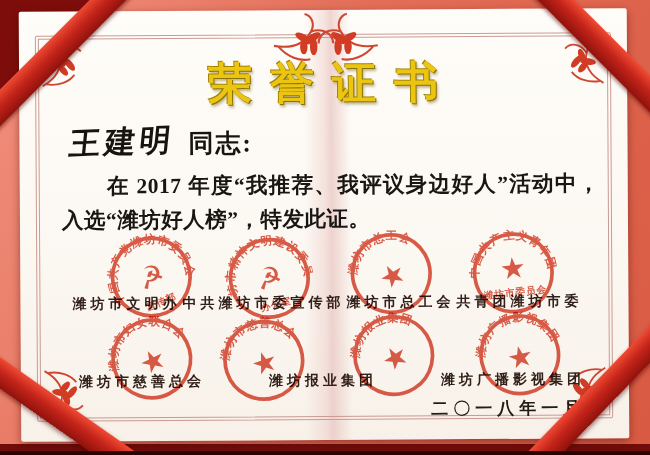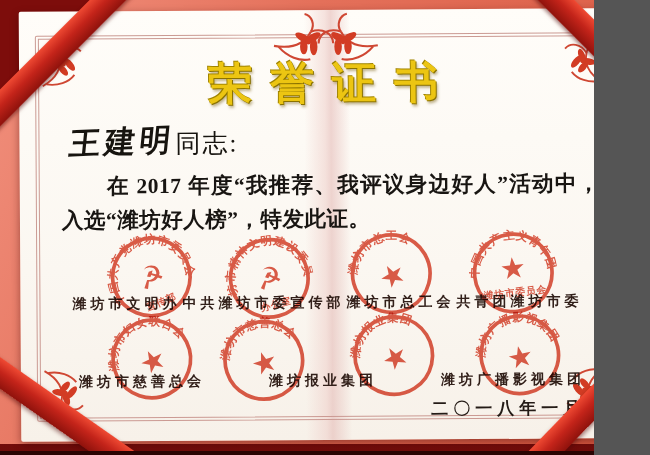--- a/index.html
+++ b/index.html
@@ -1,17 +1,17 @@
 <!DOCTYPE html>
 <html><head>
 <meta charset="utf-8">
 <style>
   html,body{margin:0;padding:0;background:#555;}
   .scene{
-    position:relative;width:594px;height:455px;overflow:hidden;
+    position:relative;width:650px;height:455px;overflow:hidden;
     background:linear-gradient(180deg,#9c150f,#8e110e 70%,#6f0c0a);
     font-family:"Liberation Serif","DejaVu Serif",serif;
   }
   
   .mat{
     position:absolute;left:0;top:0;right:0;bottom:11px;
     background:linear-gradient(115deg,#f1907d 0%,#e4705a 40%,#d95a42 100%);
   }
   .tl-dark{
     position:absolute;left:0;top:0;width:120px;height:120px;
@@ -44,21 +44,21 @@
   
   .title{
     position:absolute;left:0;right:0;top:44px;text-align:center;
     font-size:44px;font-weight:bold;letter-spacing:18px;padding-left:18px;
     color:#ecc512;
     text-shadow:1px 1px 0 #8a7200,-1px -1px 0 #a08400,2px 3px 3px rgba(110,85,0,.45);
   }
   
   .nameline{position:absolute;left:50px;top:110px;color:#17140f;white-space:nowrap;}
   .hand{display:inline-block;font-size:31px;font-weight:bold;transform:skewX(-8deg) rotate(-2deg);letter-spacing:4px;}
-  .suffix{font-size:25px;font-weight:normal;margin-left:1px;letter-spacing:2px;}
+  .suffix{font-size:25px;font-weight:bold;margin-left:14px;letter-spacing:2px;}
   
   .body-text{
     position:absolute;left:42px;right:28px;top:158px;
     font-size:21.5px;font-weight:bold;color:#181512;line-height:34px;
     text-indent:2.1em;text-align:justify;letter-spacing:.5px;
   }
   
   .issuers{
     position:absolute;display:flex;justify-content:space-between;
     font-size:14px;font-weight:bold;color:#32201a;z-index:3;

